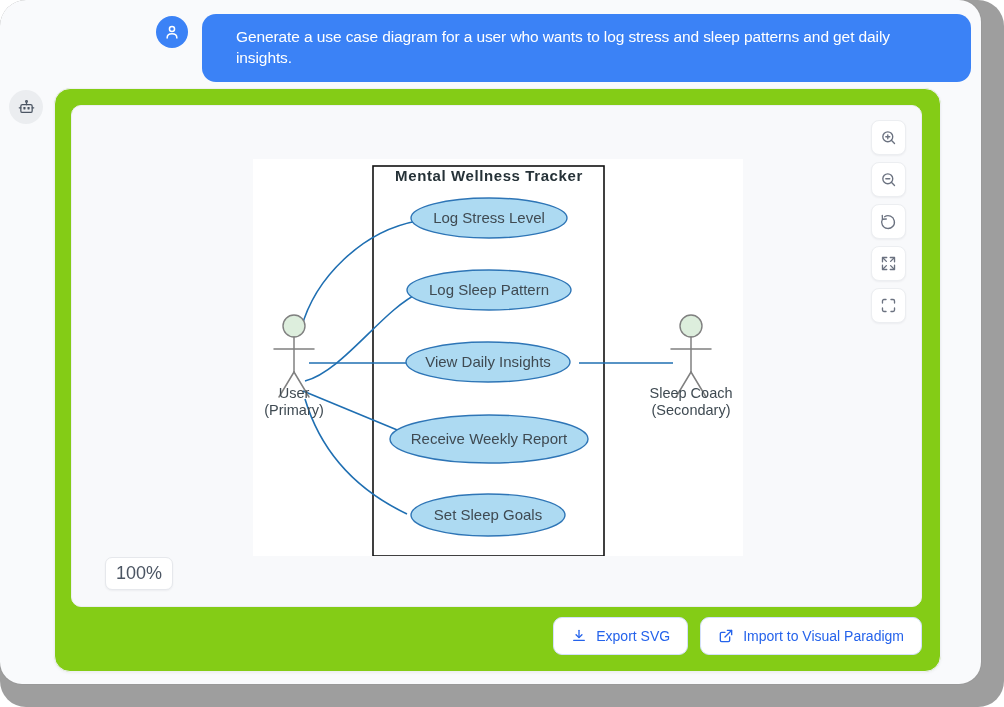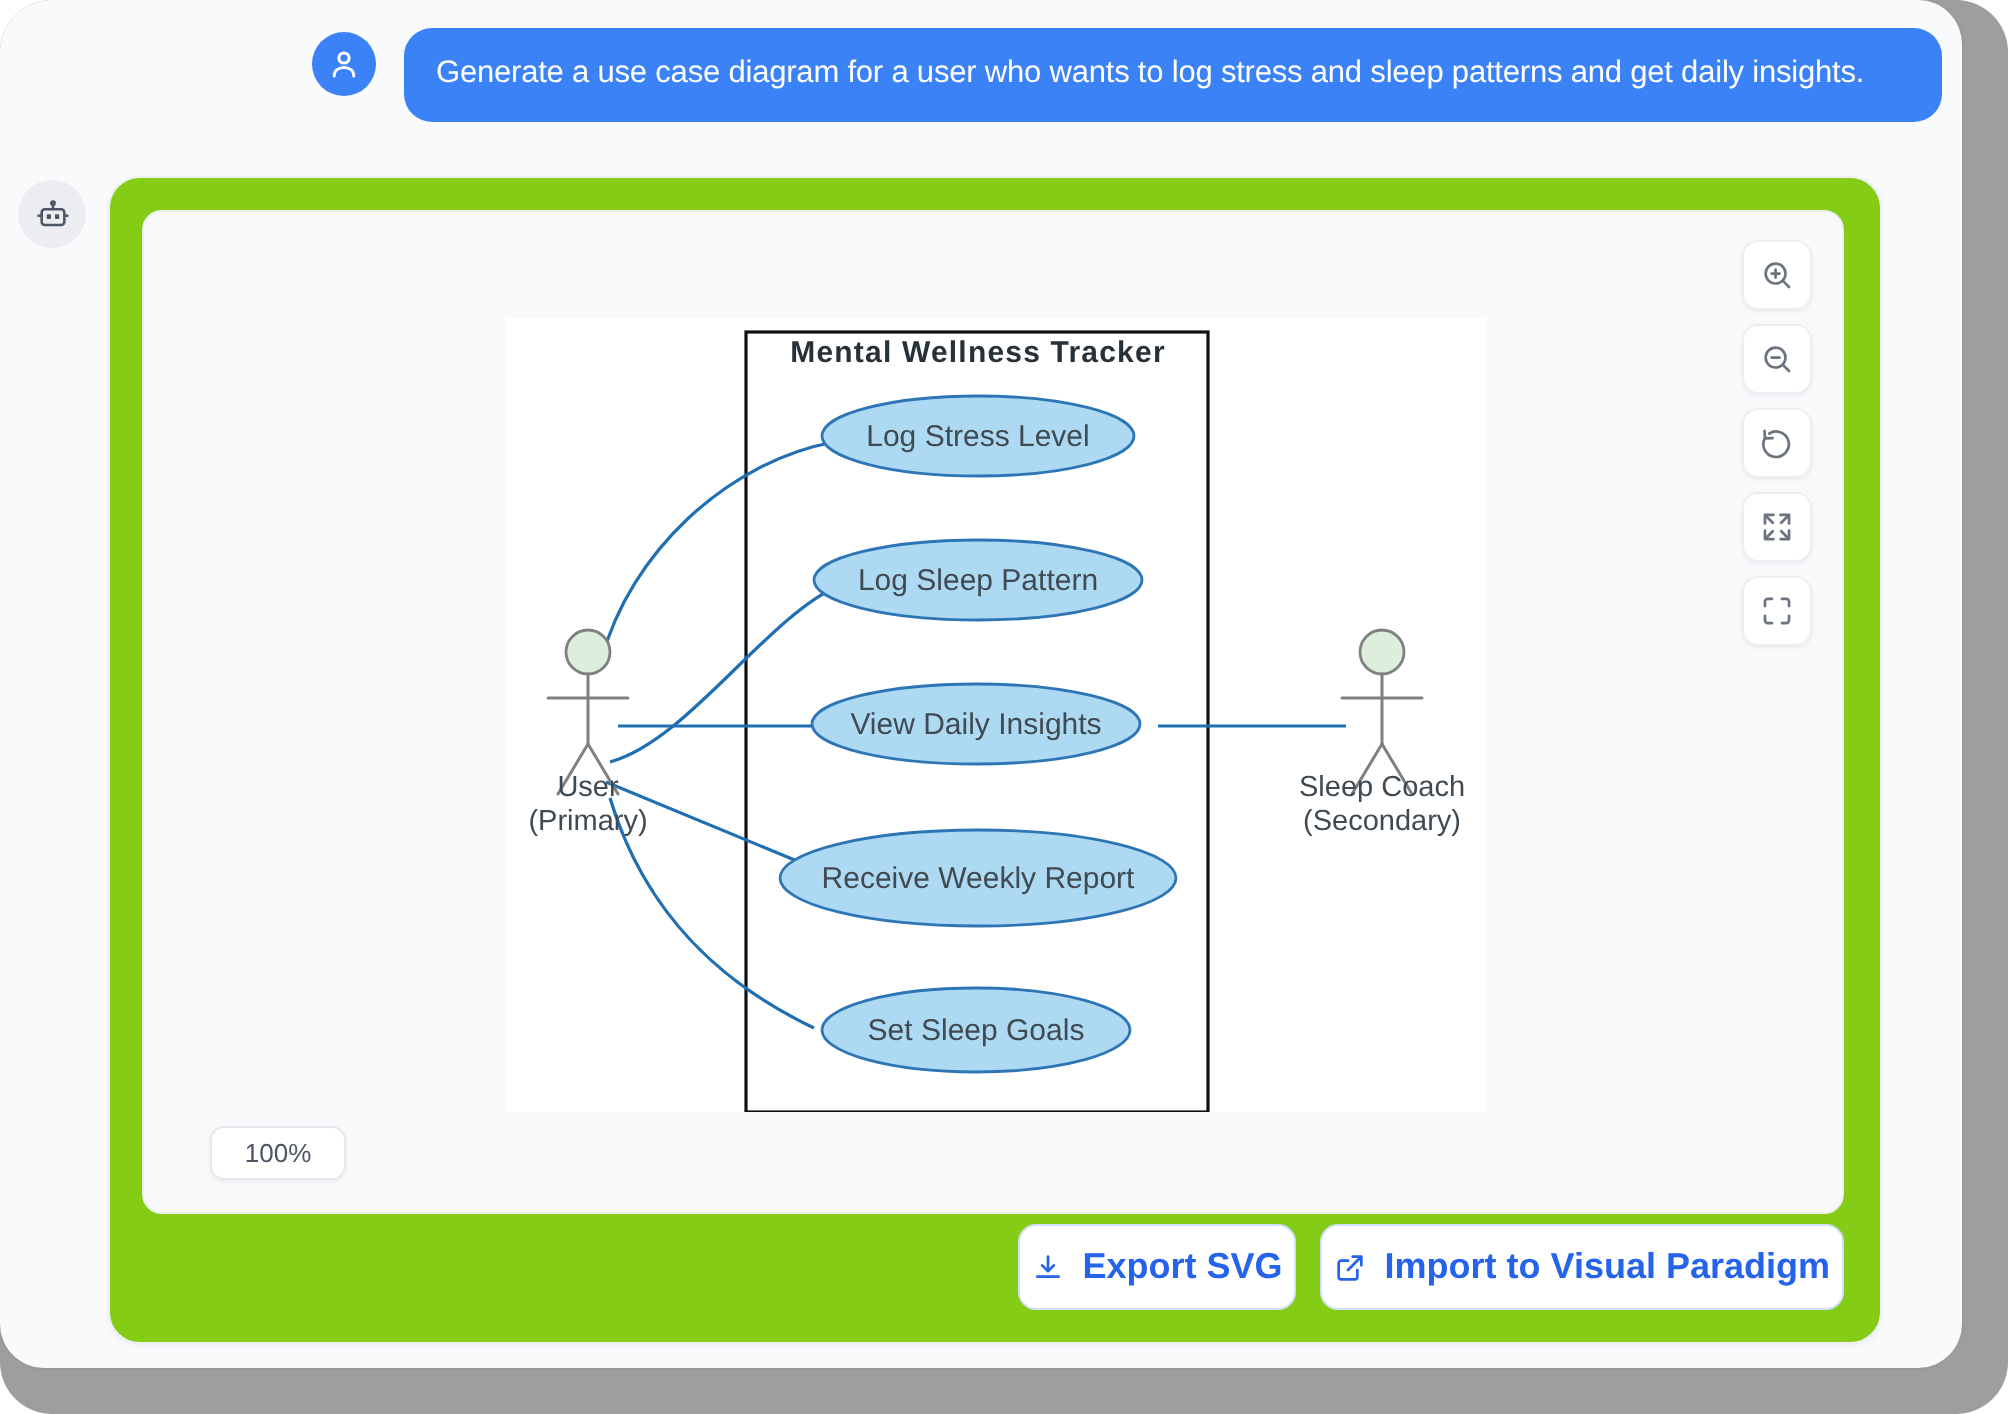--- a/index.html
+++ b/index.html
@@ -50,21 +50,21 @@
     align-items: center;
     justify-content: center;
     margin-top: 2px;
   }
   #user-avatar svg { display:block; }
   #prompt-bubble {
     flex: 1 1 auto;
     background: #3b82f6;
     color: #ffffff;
     border-radius: 14px;
-    padding: 13px 16px;
+    padding: 13px 34px;
     font-size: 15.5px;
     line-height: 1.35;
     letter-spacing: -0.1px;
   }
 
   
   #bot-avatar {
     position: absolute;
     left: 9px; top: 90px;
     width: 34px; height: 34px;
@@ -129,45 +129,45 @@
 
   
   #zoom-badge {
     position: absolute;
     left: 33px; bottom: 16px;
     min-width: 48px;
     padding: 5px 9px;
     background: #ffffff;
     border: 1px solid #e6e8ec;
     border-radius: 7px;
-    font-size: 13px;
+    font-size: 18px;
     color: #4b5563;
     text-align: center;
     box-shadow: 0 1px 2px rgba(16,24,40,0.05);
     cursor: pointer;
   }
 
   
   #card-actions {
     position: absolute;
     right: 18px; bottom: 16px;
     display: flex;
     gap: 12px;
   }
   .action-btn {
     display: flex;
     align-items: center;
     gap: 9px;
-    padding: 10px 6px;
+    padding: 10px 17px;
     border: 1px solid #d3e0fb;
     border-radius: 9px;
     background: #ffffff;
     color: #2563eb;
-    font-size: 18px;
-    font-weight: bold;
+    font-size: 14px;
+    font-weight: normal;
     cursor: pointer;
     white-space: nowrap;
   }
   .action-btn svg { display:block; }
 
   
   .uc-label { font-family: "Liberation Sans", sans-serif; font-size: 15px; fill: #3f4a52; }
   .actor-label { font-family: "Liberation Sans", sans-serif; font-size: 14.5px; fill: #3f4a52; }
   .sys-title { font-family: "Liberation Sans", sans-serif; font-size: 15px; font-weight: bold; fill: #263238; letter-spacing: 0.6px; }
 </style>

